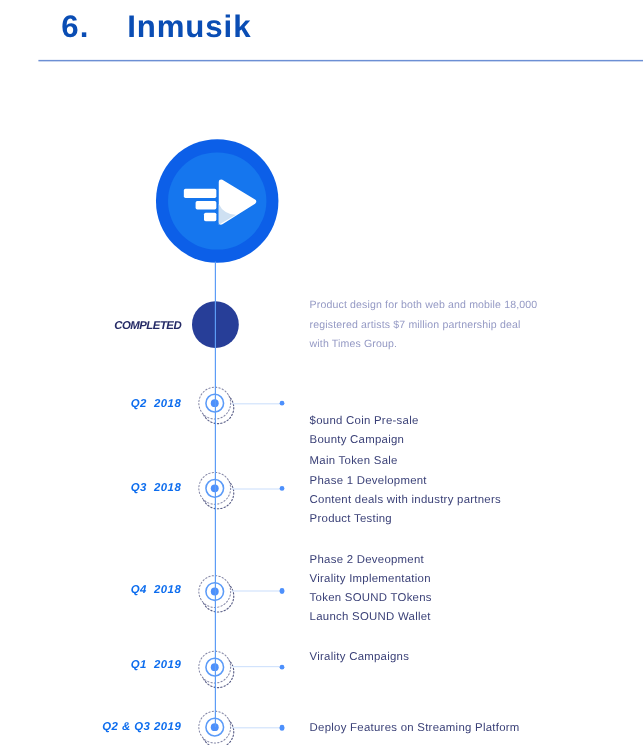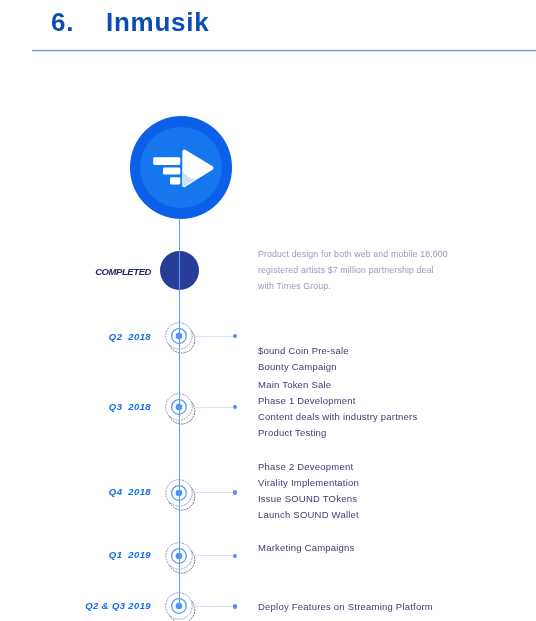--- a/index.html
+++ b/index.html
@@ -134,36 +134,36 @@
           <circle cx="22.55" cy="23.75" r="13.25" fill="none" stroke="#4E5380" stroke-width="0.95" stroke-dasharray="1.1 1.75" stroke-linecap="round" stroke-opacity=".95"></circle>
           <circle cx="19.95" cy="19.95" r="13.25" fill="#fff" stroke="#4E5380" stroke-width="0.85" stroke-dasharray="1.1 1.75" stroke-linecap="round" stroke-opacity=".7"></circle>
           <circle cx="19.95" cy="19.95" r="7.35" fill="none" stroke="#5B9BF8" stroke-width="1.3"></circle>
           <circle cx="19.95" cy="19.95" r="3.3" fill="#4D90FC"></circle>
         </svg>
         <div class="conn"></div>
         <div class="conn-dot"></div>
         <div class="items" style="top: -33.25px;">
           <div>Phase 2 Deveopment</div>
           <div>Virality Implementation</div>
-          <div>Issue SOUND TOkens</div>
+          <div>Token SOUND TOkens</div>
           <div>Launch SOUND Wallet</div>
         </div>
       </div>
       <div class="row" style="top: 555.8px;">
         <div class="lbl q" style="top: -7.5px;">Q1  2019</div>
         <svg class="marker" width="40" height="40" viewBox="0 0 40 40">
           <circle cx="22.55" cy="23.75" r="13.25" fill="none" stroke="#4E5380" stroke-width="0.95" stroke-dasharray="1.1 1.75" stroke-linecap="round" stroke-opacity=".95"></circle>
           <circle cx="19.95" cy="19.95" r="13.25" fill="#fff" stroke="#4E5380" stroke-width="0.85" stroke-dasharray="1.1 1.75" stroke-linecap="round" stroke-opacity=".7"></circle>
           <circle cx="19.95" cy="19.95" r="7.35" fill="none" stroke="#5B9BF8" stroke-width="1.3"></circle>
           <circle cx="19.95" cy="19.95" r="3.3" fill="#4D90FC"></circle>
         </svg>
         <div class="conn"></div>
         <div class="conn-dot"></div>
         <div class="items" style="top: -15.35px;">
-          <div>Marketing Campaigns</div>
+          <div>Virality Campaigns</div>
         </div>
       </div>
       <div class="row" style="top: 606.3px;">
         <div class="lbl q" style="top: -7.6px;">Q2 &amp; Q3 2019</div>
         <svg class="marker" width="40" height="40" viewBox="0 0 40 40">
           <circle cx="22.55" cy="23.75" r="13.25" fill="none" stroke="#4E5380" stroke-width="0.95" stroke-dasharray="1.1 1.75" stroke-linecap="round" stroke-opacity=".95"></circle>
           <circle cx="19.95" cy="19.95" r="13.25" fill="#fff" stroke="#4E5380" stroke-width="0.85" stroke-dasharray="1.1 1.75" stroke-linecap="round" stroke-opacity=".7"></circle>
           <circle cx="19.95" cy="19.95" r="7.35" fill="none" stroke="#5B9BF8" stroke-width="1.3"></circle>
           <circle cx="19.95" cy="19.95" r="3.3" fill="#4D90FC"></circle>
         </svg>

